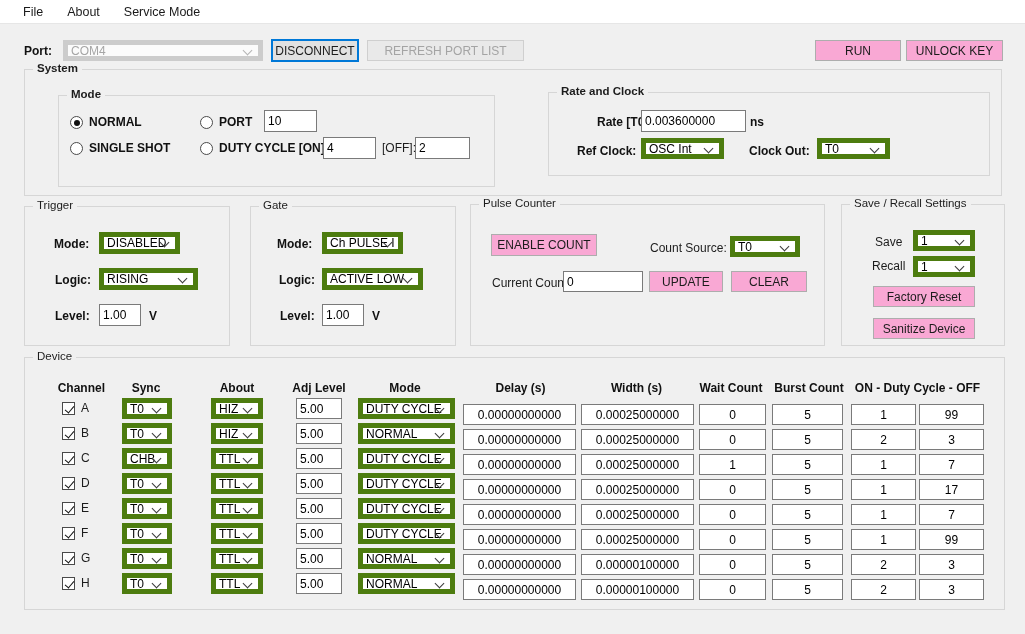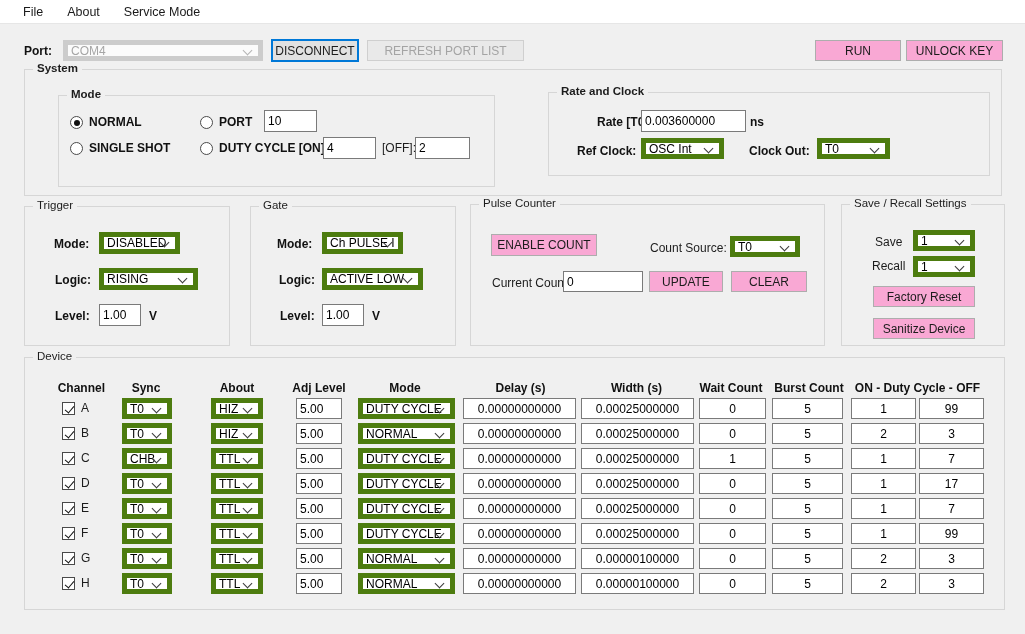--- a/index.html
+++ b/index.html
@@ -45,21 +45,21 @@
   .tb {
     position: absolute;
     border: 1px solid #7a7a7a;
     background: #ffffff;
     font-size: 12px; color: #000;
     font-family: "Liberation Sans", sans-serif;
     box-sizing: border-box;
     padding: 0 3px;
     display: flex; align-items: center;
   }
-  .tb.center { justify-content: center; padding: 6px; }
+  .tb.center { justify-content: center; padding: 6px; margin-top: 6px; }
 
   
   .cb {
     position: absolute;
     border: 5px solid #4d7c0f;
     background: #ffffff;
     font-size: 12px; color: #000;
     box-sizing: border-box;
     display: flex; align-items: center;
     padding-left: 3px;

